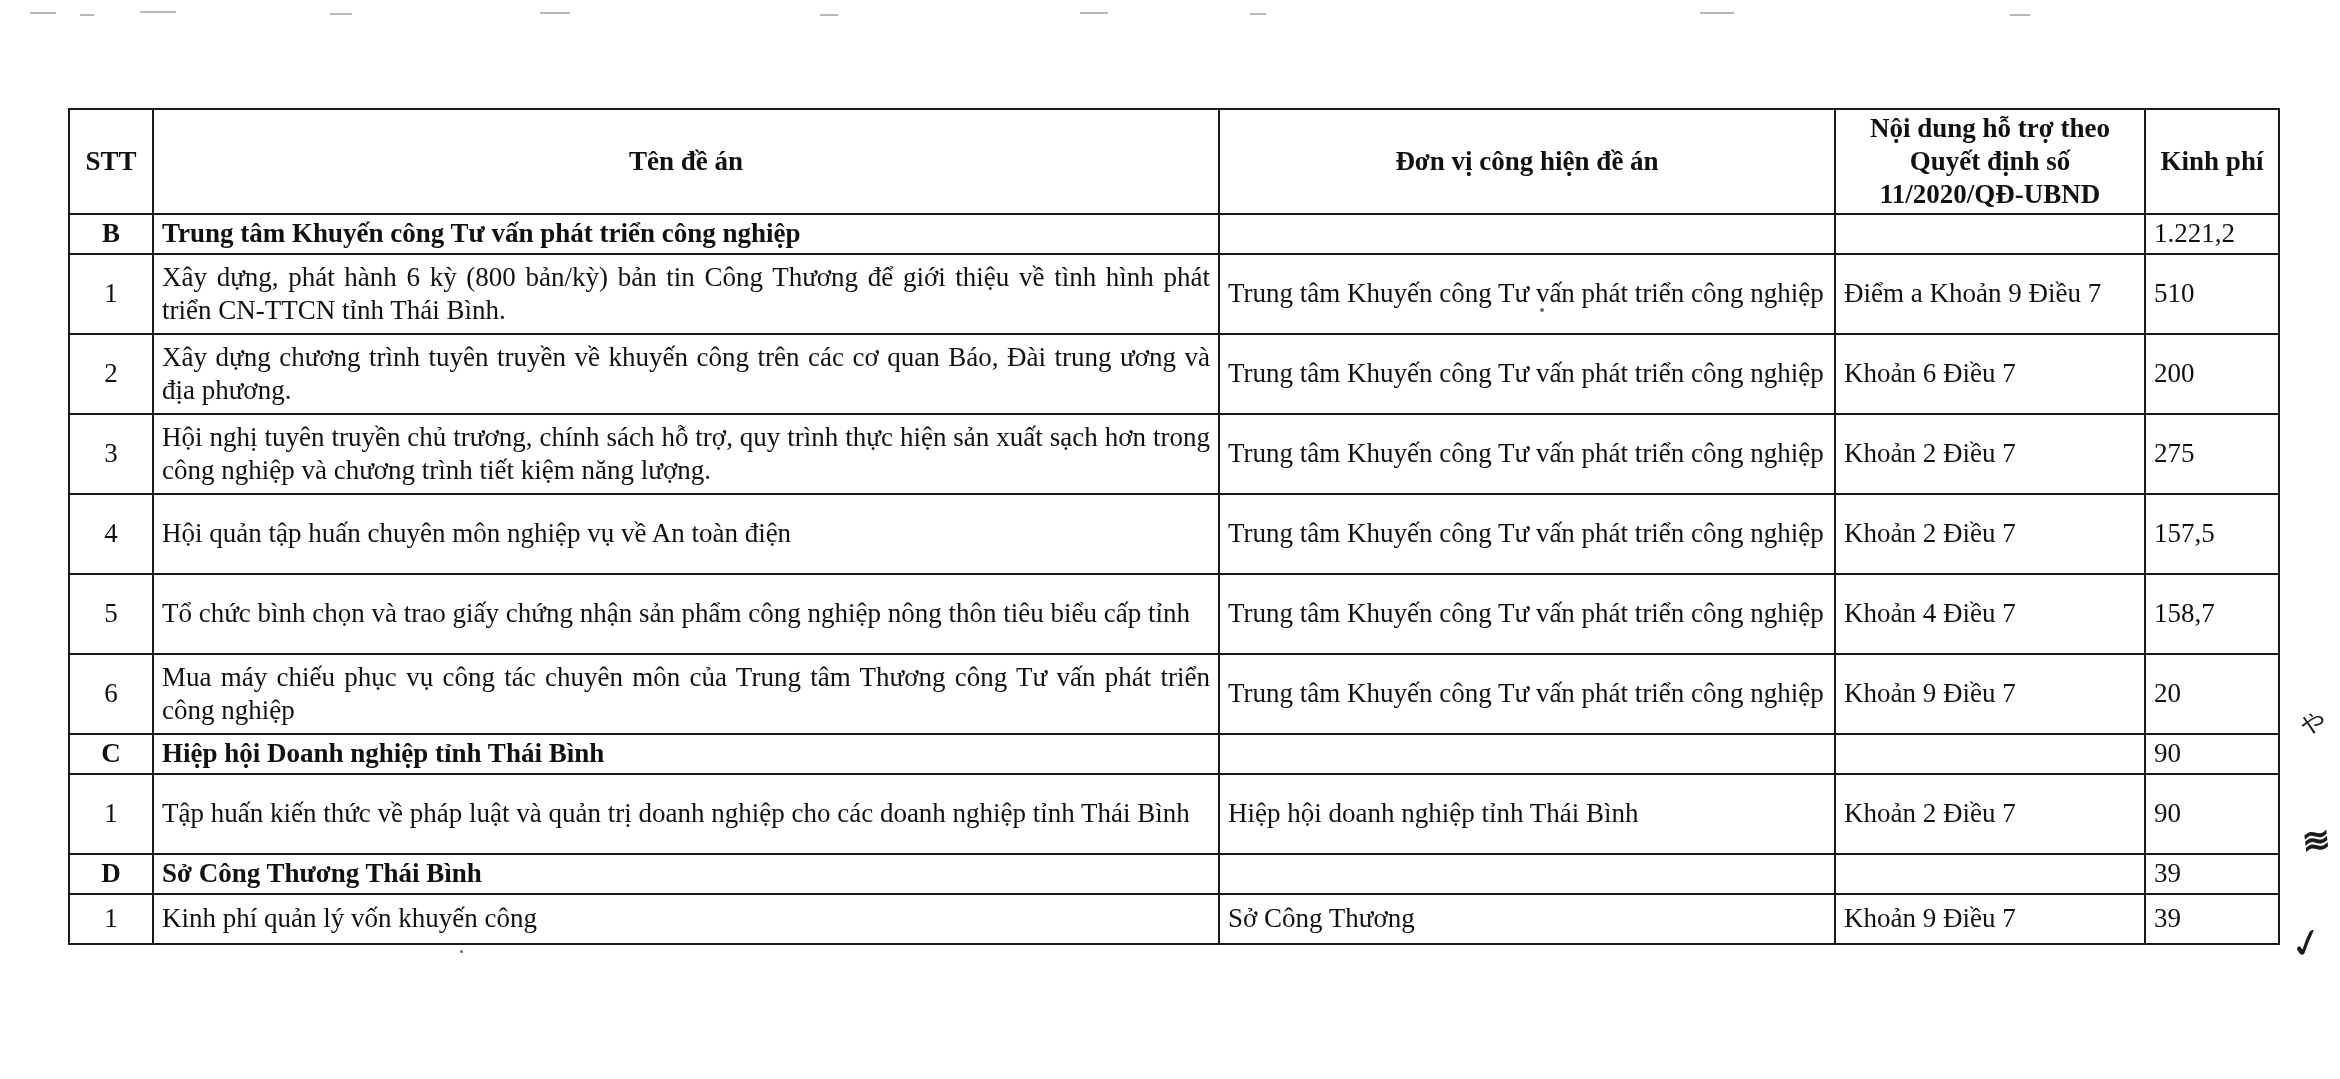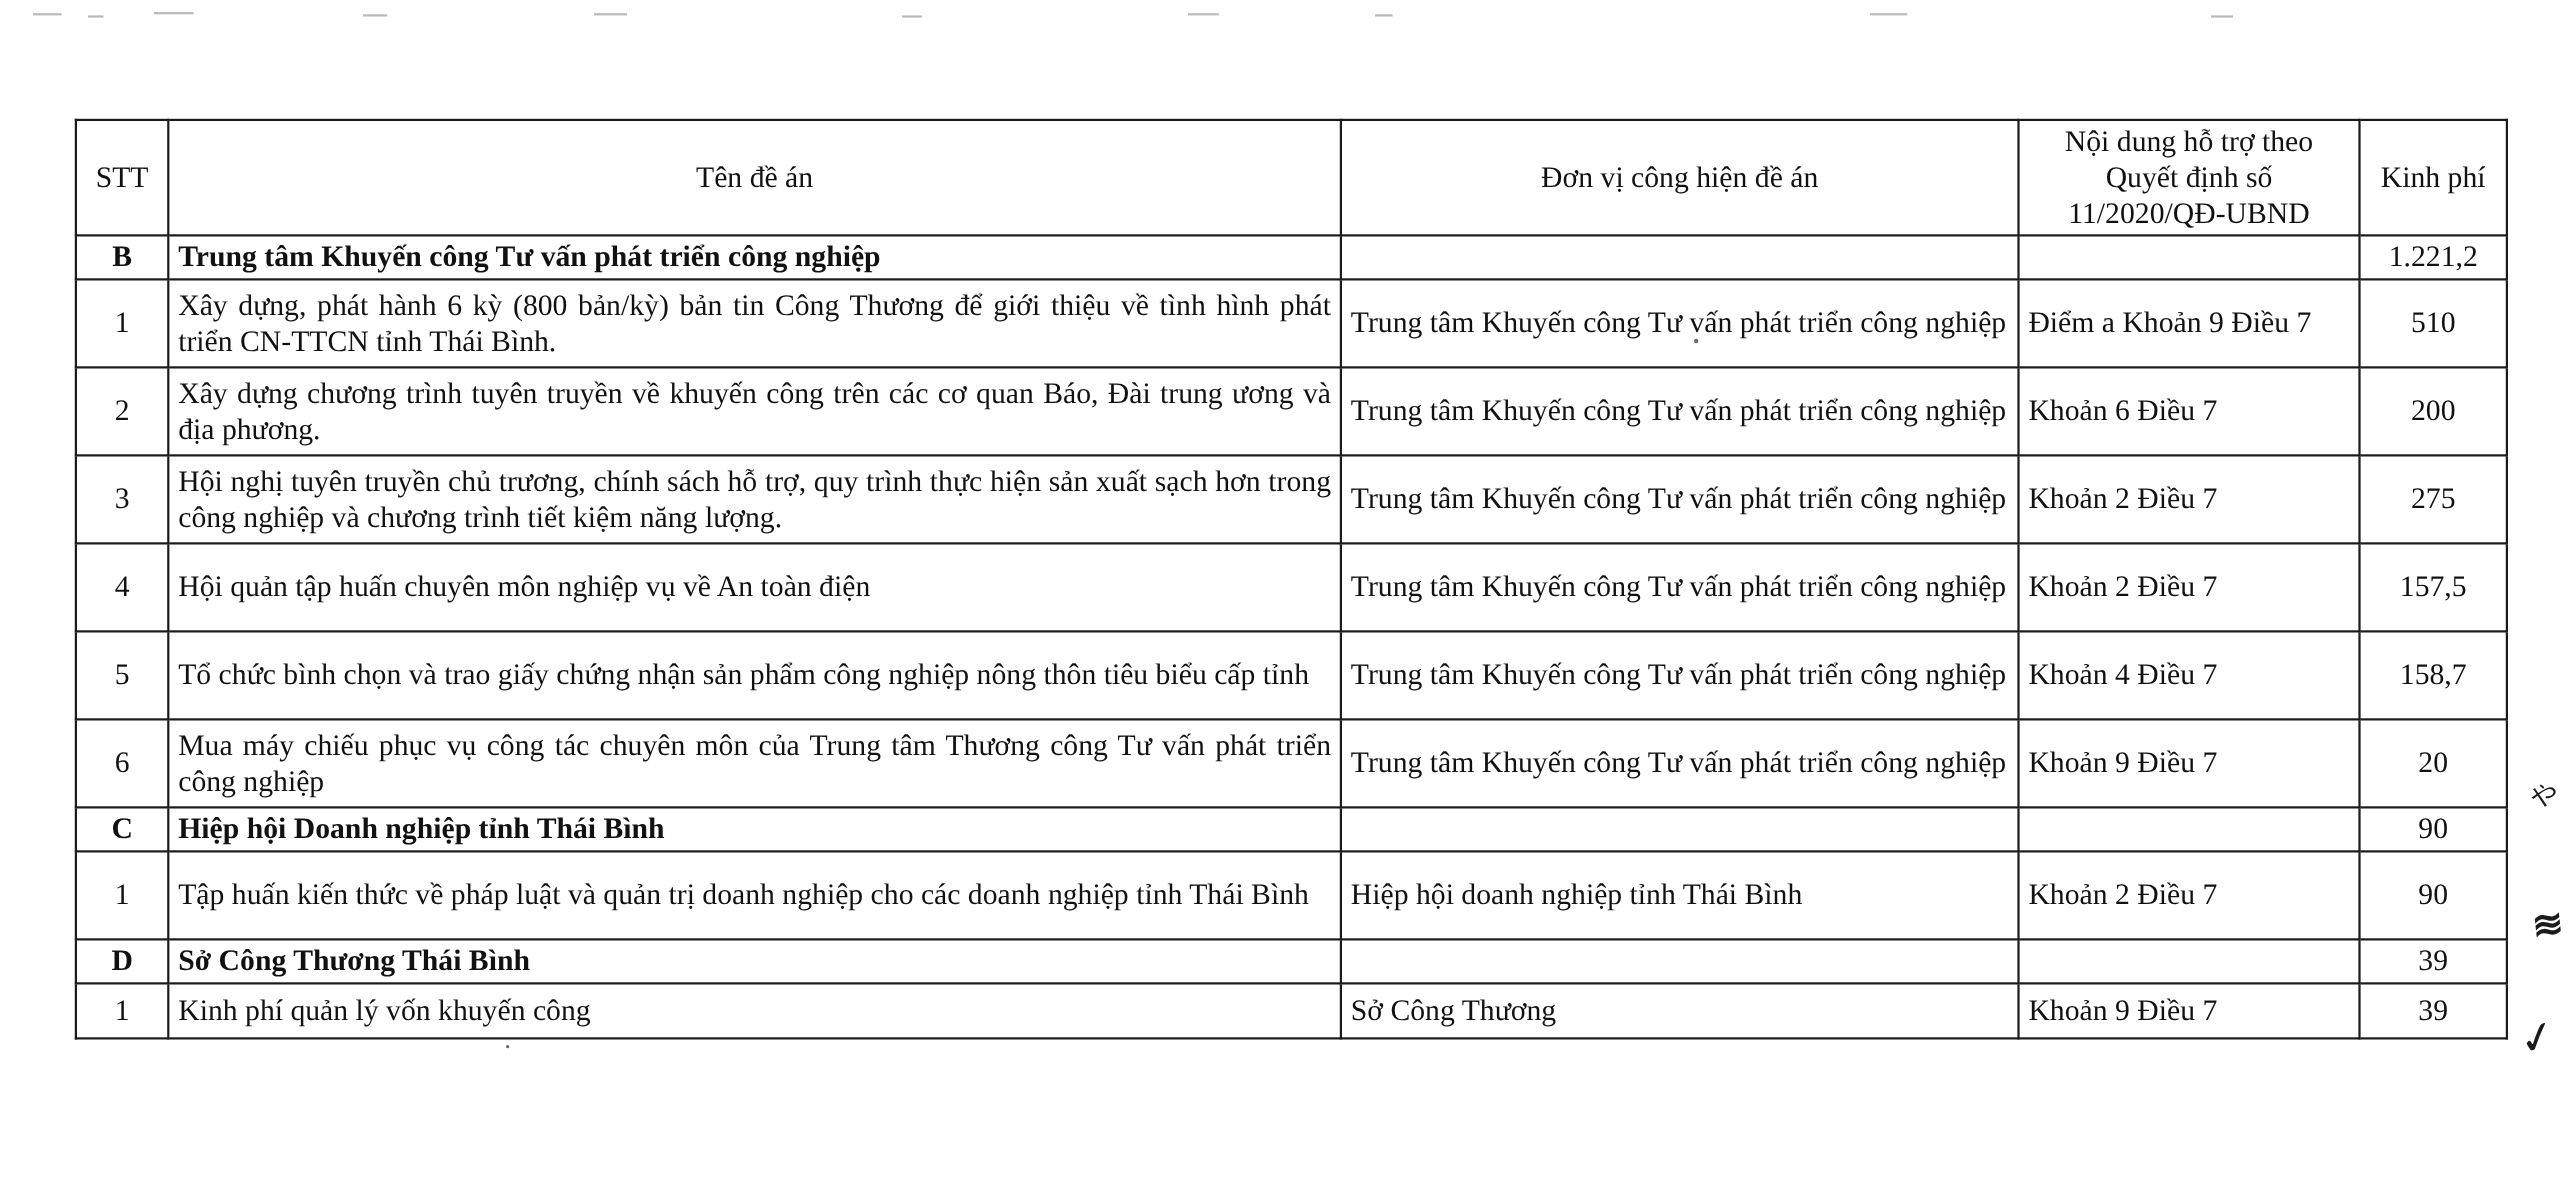--- a/index.html
+++ b/index.html
@@ -58,21 +58,21 @@
 
   
   col.c-stt    { width: 84px; }
   col.c-name   { width: 1066px; }
   col.c-unit   { width: 616px; }
   col.c-noidung{ width: 310px; }
   col.c-kinhphi{ width: 134px; }
 
   thead th {
     text-align: center;
-    font-weight: normal;
+    font-weight: bold;
     font-size: 28px;
     padding: 10px 6px;
     line-height: 1.2;
   }
 
   td.stt {
     text-align: center;
     font-size: 27px;
   }
   td.stt.bold, td.name.bold {
@@ -91,21 +91,21 @@
     padding-top: 6px;
   }
   td.unit.mid {
     vertical-align: middle;
     padding-top: 2px;
   }
   td.noidung {
     text-align: left;
   }
   td.kinhphi {
-    text-align: center;
+    text-align: left;
     padding-right: 12px;
   }
 
   tr.section-row td {
     height: 34px;
   }
   tr.item-row td {
     height: 74px;
   }
   tr.item-short td {

